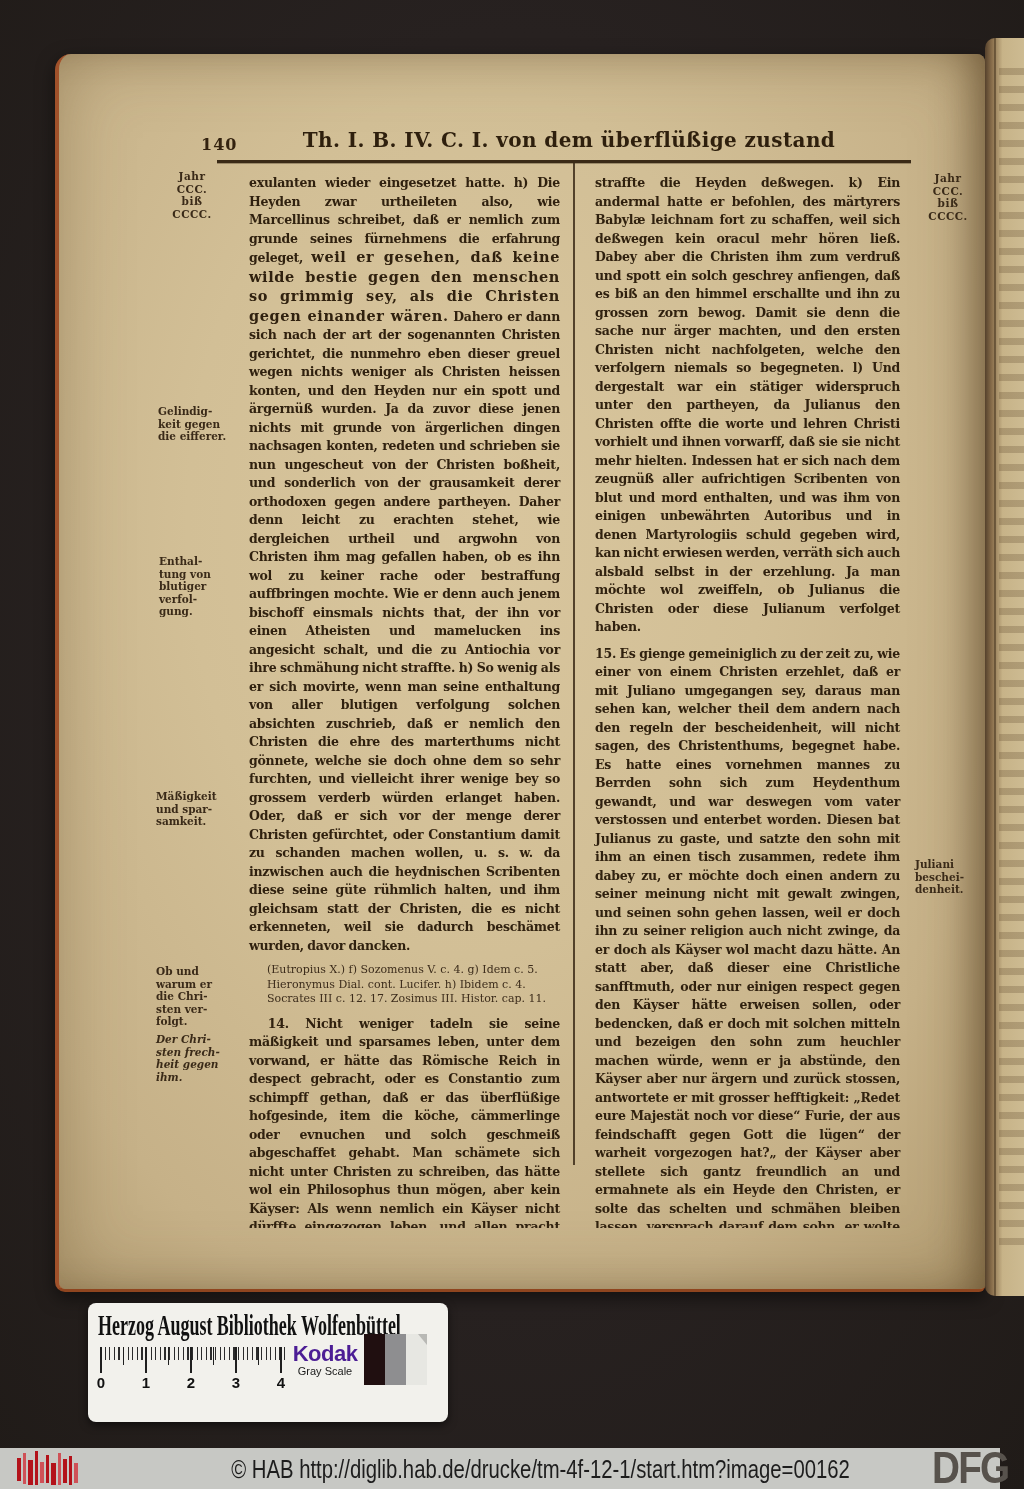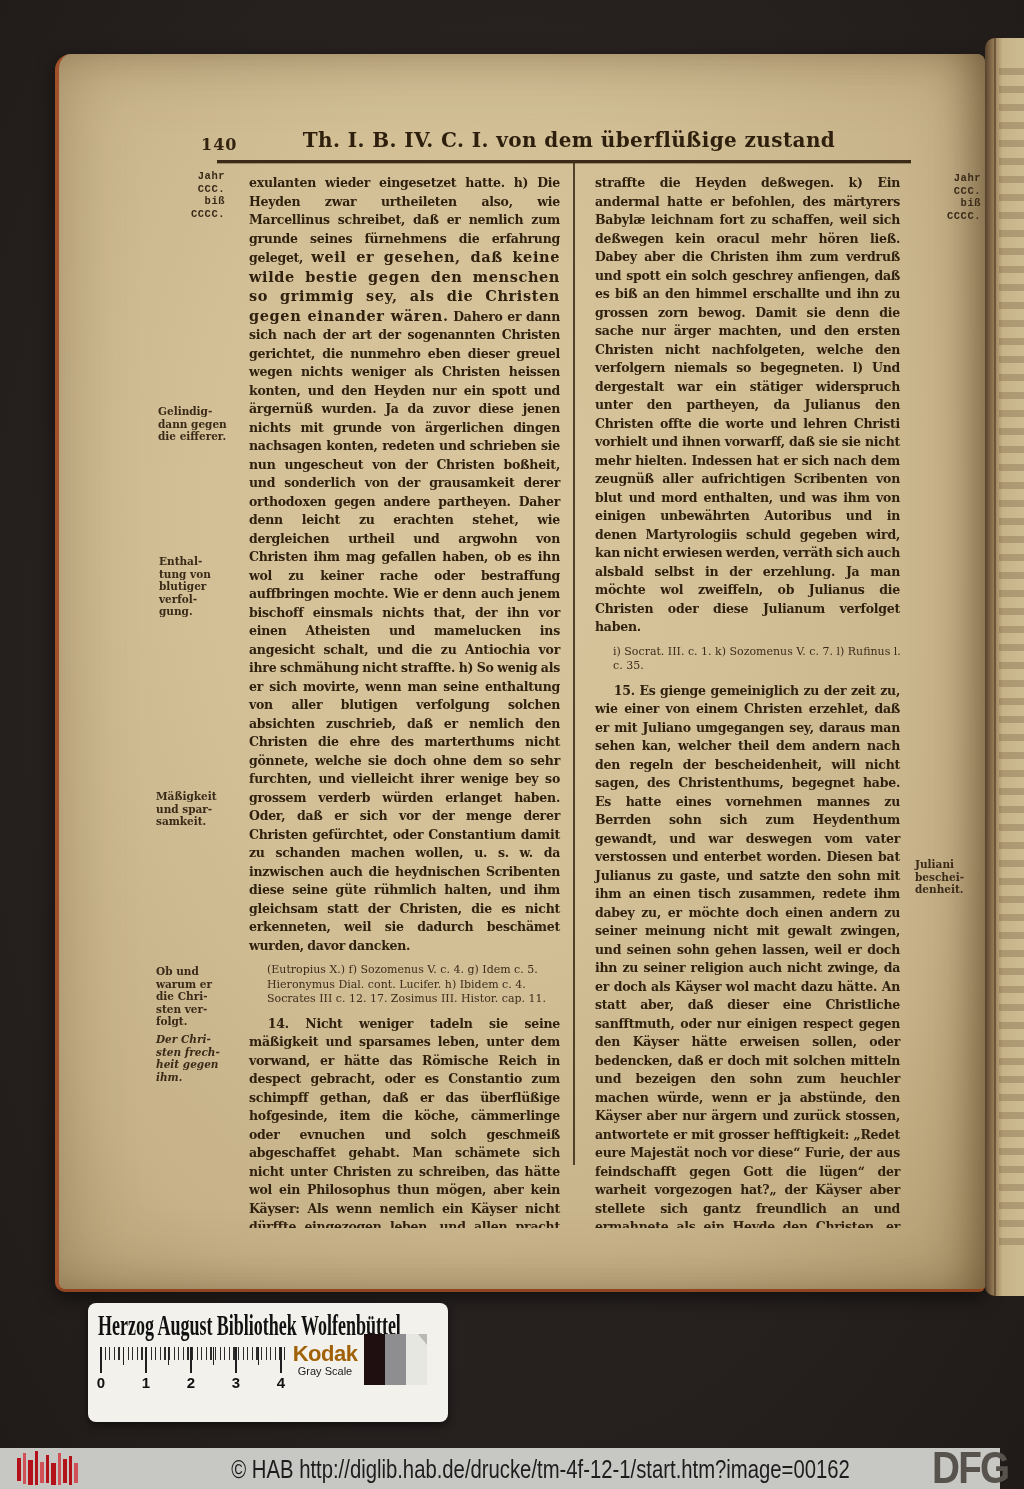--- a/index.html
+++ b/index.html
@@ -32,39 +32,39 @@
   .col-left{left:182px;width:327px;}
   .col-right{left:528px;width:321px;}
   .blk{margin:8px;text-align:justify;}
   .seg-large{font-size:14.5px;letter-spacing:.6px;}
   .blk-footnote{font:normal 11px/14.5px "DejaVu Serif",serif;letter-spacing:0;word-spacing:0;
         margin:5px 0 5px 26px;text-align:left;color:#3c2c1b;}
   .blk-footnote + .blk-para{text-indent:1.5em;}
   
   .mn{position:absolute;width:74px;font:bold 10.5px/12.5px "DejaVu Serif",serif;color:#3a2a18;
       white-space:pre-line;text-align:left;}
-  .mn-year{text-align:right;width:66px;letter-spacing:.5px;font-family:Liberation Mono, monospace;}
+  .mn-year{text-align:center;width:66px;letter-spacing:.5px;}
   .mn-l1{left:100px;top:116px;} .mn-l2{left:99px;top:351px;} .mn-l3{left:100px;top:501px;}
   .mn-l4{left:97px;top:736px;}  .mn-l5{left:97px;top:911px;} .mn-l6{left:97px;top:979px;font-style:italic;}
   .mn-r1{left:856px;top:118px;} .mn-r2{left:904px;top:466px;margin-left:40px;} .mn-r3{left:856px;top:804px;}
   
   .ref-label{position:absolute;left:88px;top:1303px;width:360px;height:119px;background:#f2f1ec;
         border-radius:8px;box-shadow:0 3px 8px rgba(0,0,0,.55);overflow:hidden;}
   .label-title{position:absolute;left:10px;top:6px;white-space:nowrap;
         font:bold 29px/32px "Liberation Serif",serif;color:#111;
         transform:scaleX(.62);transform-origin:0 50%;}
   .ruler{position:absolute;left:12px;top:44px;width:210px;height:48px;}
   .ruler-minor{position:absolute;left:0;top:0;width:186px;height:13px;
         background:repeating-linear-gradient(90deg,#2c2c2c 0 1.2px,rgba(0,0,0,0) 1.2px 4.6px);}
   .tick{position:absolute;top:0;width:1.8px;background:#1f1f1f;}
   .tick-cm{height:26px;} .tick-half{height:18px;}
   .ruler-num{position:absolute;top:27px;width:16px;text-align:center;
         font:bold 15px/18px "Liberation Sans",sans-serif;color:#111;}
   .kodak{position:absolute;left:198px;top:39px;width:78px;text-align:center;}
-  .kodak-word{font:bold 22px/23px "Liberation Sans",sans-serif;color:#a16207;letter-spacing:-.5px;}
+  .kodak-word{font:bold 22px/23px "Liberation Sans",sans-serif;color:#4c1d95;letter-spacing:-.5px;}
   .kodak-sub{font:normal 11px/13px "Liberation Sans",sans-serif;color:#1a1a1a;text-align:center;}
   .swatches{position:absolute;left:276px;top:31px;display:flex;}
   .swatch{width:21px;height:51px;}
   .swatch-1{background:#200f10;} .swatch-2{background:#8e8e90;}
   .swatch-3{background:#e7e7e2;position:relative;}
   .swatch-3::after{content:"";position:absolute;right:0;top:0;width:0;height:0;
         border-left:9px solid transparent;border-top:11px solid #b9b9b5;}
   
   .footer-bar{position:absolute;left:0;top:1448px;width:1000px;height:41px;background:#c7c8c4;
         display:flex;align-items:center;}
@@ -85,21 +85,21 @@
     <div class="pagenum">140</div>
     <div class="running-title">Th. I. B. IV. C. I. von dem überflüßige zustand</div>
     <div class="head-rule"></div>
     <div class="col-divider"></div>
 
     <div class="mn mn-year mn-l1">Jahr
 CCC.
 biß
 CCCC.</div>
     <div class="mn mn-l2">Gelindig-
-dann gegen
+keit gegen
 die eifferer.</div>
     <div class="mn mn-l3">Enthal-
 tung von
 blutiger
 verfol-
 gung.</div>
     <div class="mn mn-l4">Mäßigkeit
 und spar-
 samkeit.</div>
     <div class="mn mn-l5">Ob und
@@ -123,21 +123,20 @@
 beschei-
 denheit.</div>
 
     <div class="col col-left">
         <p class="blk blk-para"><span class="seg">exulanten wieder eingesetzet hatte. h) Die Heyden zwar urtheileten also, wie Marcellinus schreibet, daß er nemlich zum grunde seines fürnehmens die erfahrung geleget, </span><span class="seg-large">weil er gesehen, daß keine wilde bestie gegen den menschen so grimmig sey, als die Christen gegen einander wären.</span><span class="seg"> Dahero er dann sich nach der art der sogenannten Christen gerichtet, die nunmehro eben dieser greuel wegen nichts weniger als Christen heissen konten, und den Heyden nur ein spott und ärgernüß wurden. Ja da zuvor diese jenen nichts mit grunde von ärgerlichen dingen nachsagen konten, redeten und schrieben sie nun ungescheut von der Christen boßheit, und sonderlich von der grausamkeit derer orthodoxen gegen andere partheyen. Daher denn leicht zu erachten stehet, wie dergleichen urtheil und argwohn von Christen ihm mag gefallen haben, ob es ihn wol zu keiner rache oder bestraffung auffbringen mochte. Wie er denn auch jenem bischoff einsmals nichts that, der ihn vor einen Atheisten und mamelucken ins angesicht schalt, und die zu Antiochia vor ihre schmähung nicht straffte. h) So wenig als er sich movirte, wenn man seine enthaltung von aller blutigen verfolgung solchen absichten zuschrieb, daß er nemlich den Christen die ehre des marterthums nicht gönnete, welche sie doch ohne dem so sehr furchten, und vielleicht ihrer wenige bey so grossem verderb würden erlanget haben. Oder, daß er sich vor der menge derer Christen gefürchtet, oder Constantium damit zu schanden machen wollen, u. s. w. da inzwischen auch die heydnischen Scribenten diese seine güte rühmlich halten, und ihm gleichsam statt der Christen, die es nicht erkenneten, weil sie dadurch beschämet wurden, davor dancken.</span></p>
         <p class="blk blk-footnote">(Eutropius X.) f) Sozomenus V. c. 4. g) Idem c. 5. Hieronymus Dial. cont. Lucifer. h) Ibidem c. 4. Socrates III c. 12. 17. Zosimus III. Histor. cap. 11.</p>
         <p class="blk blk-para">14. Nicht weniger tadeln sie seine mäßigkeit und sparsames leben, unter dem vorwand, er hätte das Römische Reich in despect gebracht, oder es Constantio zum schimpff gethan, daß er das überflüßige hofgesinde, item die köche, cämmerlinge oder evnuchen und solch geschmeiß abgeschaffet gehabt. Man schämete sich nicht unter Christen zu schreiben, das hätte wol ein Philosophus thun mögen, aber kein Käyser: Als wenn nemlich ein Käyser nicht dürffte eingezogen leben, und allen pracht und wollust Constantini und der andern nachthun müste. i) Betreffend aber die ihm beygemessene verfolgung der Christen, so geschahen von diesen immer viel dinge, welche ein solch gemüth, wie dieser hatte, wol zur rache hätten reitzen können. Nur eins zu gedencken, die Christen hatten zu Alexandria einen heimlichen winckel der heydnischen götzen und darinnen allerhand instrumenta gefunden. Dieses zeigten sie öffentlich den leuten, und vexirten die Heyden ohne unterlaß damit. Worüber diese auffgebracht wurden, und viel Christen beschädigten und umbrachten. Julianus aber ließ es doch gut seyn, und be-</p>
       </div>
     <div class="col col-right">
         <p class="blk blk-para">straffte die Heyden deßwegen. k) Ein andermal hatte er befohlen, des märtyrers Babylæ leichnam fort zu schaffen, weil sich deßwegen kein oracul mehr hören ließ. Dabey aber die Christen ihm zum verdruß und spott ein solch geschrey anfiengen, daß es biß an den himmel erschallte und ihn zu grossen zorn bewog. Damit sie denn die sache nur ärger machten, und den ersten Christen nicht nachfolgeten, welche den verfolgern niemals so begegneten. l) Und dergestalt war ein stätiger widerspruch unter den partheyen, da Julianus den Christen offte die worte und lehren Christi vorhielt und ihnen vorwarff, daß sie sie nicht mehr hielten. Indessen hat er sich nach dem zeugnüß aller aufrichtigen Scribenten von blut und mord enthalten, und was ihm von einigen unbewährten Autoribus und in denen Martyrologiis schuld gegeben wird, kan nicht erwiesen werden, verräth sich auch alsbald selbst in der erzehlung. Ja man möchte wol zweiffeln, ob Julianus die Christen oder diese Julianum verfolget haben.</p>
-        <p class="blk blk-footnote">i) Socrat. III. c. 1. k) Sozomenus V. c. 7. l) Rufinus l. c. 35.</p>
         <p class="blk blk-para">15. Es gienge gemeiniglich zu der zeit zu, wie einer von einem Christen erzehlet, daß er mit Juliano umgegangen sey, daraus man sehen kan, welcher theil dem andern nach den regeln der bescheidenheit, will nicht sagen, des Christenthums, begegnet habe. Es hatte eines vornehmen mannes zu Berrden sohn sich zum Heydenthum gewandt, und war deswegen vom vater verstossen und enterbet worden. Diesen bat Julianus zu gaste, und satzte den sohn mit ihm an einen tisch zusammen, redete ihm dabey zu, er möchte doch einen andern zu seiner meinung nicht mit gewalt zwingen, und seinen sohn gehen lassen, weil er doch ihn zu seiner religion auch nicht zwinge, da er doch als Käyser wol macht dazu hätte. An statt aber, daß dieser eine Christliche sanfftmuth, oder nur einigen respect gegen den Käyser hätte erweisen sollen, oder bedencken, daß er doch mit solchen mitteln und bezeigen den sohn zum heuchler machen würde, wenn er ja abstünde, den Käyser aber nur ärgern und zurück stossen, antwortete er mit grosser hefftigkeit: „Redet eure Majestät noch vor diese“ Furie, der aus feindschafft gegen Gott die lügen“ der warheit vorgezogen hat?„ der Käyser aber stellete sich gantz freundlich an und ermahnete als ein Heyde den Christen, er solte das schelten und schmähen bleiben lassen, versprach darauf dem sohn, er wolte vor ihn sorgen, weil er den vater nicht bewegen können. Diese sache erheben einige als einen heroischen eiffer und freyheit dieses mannes, ja als eine probe, wie gering den Käyser die Christen gehalten haben, m) welches alles aber ob es mit dem grund des rechten Christenthums übereinkomme, mag ein rechtschaffener Christ urtheilen. Ich finde zum wenigsten so viel unchristliche und ärgerliche bezeugungen der Christen gegen diesen Käyser, die ihn nicht anders als zur verschmähung und verfolgung aller guten dinge hätten bringen können.</p>
       </div>
   </div>
 
   <div class="facing-edge"></div>
 
   <div class="ref-label">
     <div class="label-title">Herzog August Bibliothek Wolfenbüttel</div>
     <div class="ruler">
       <div class="ruler-minor"></div>

